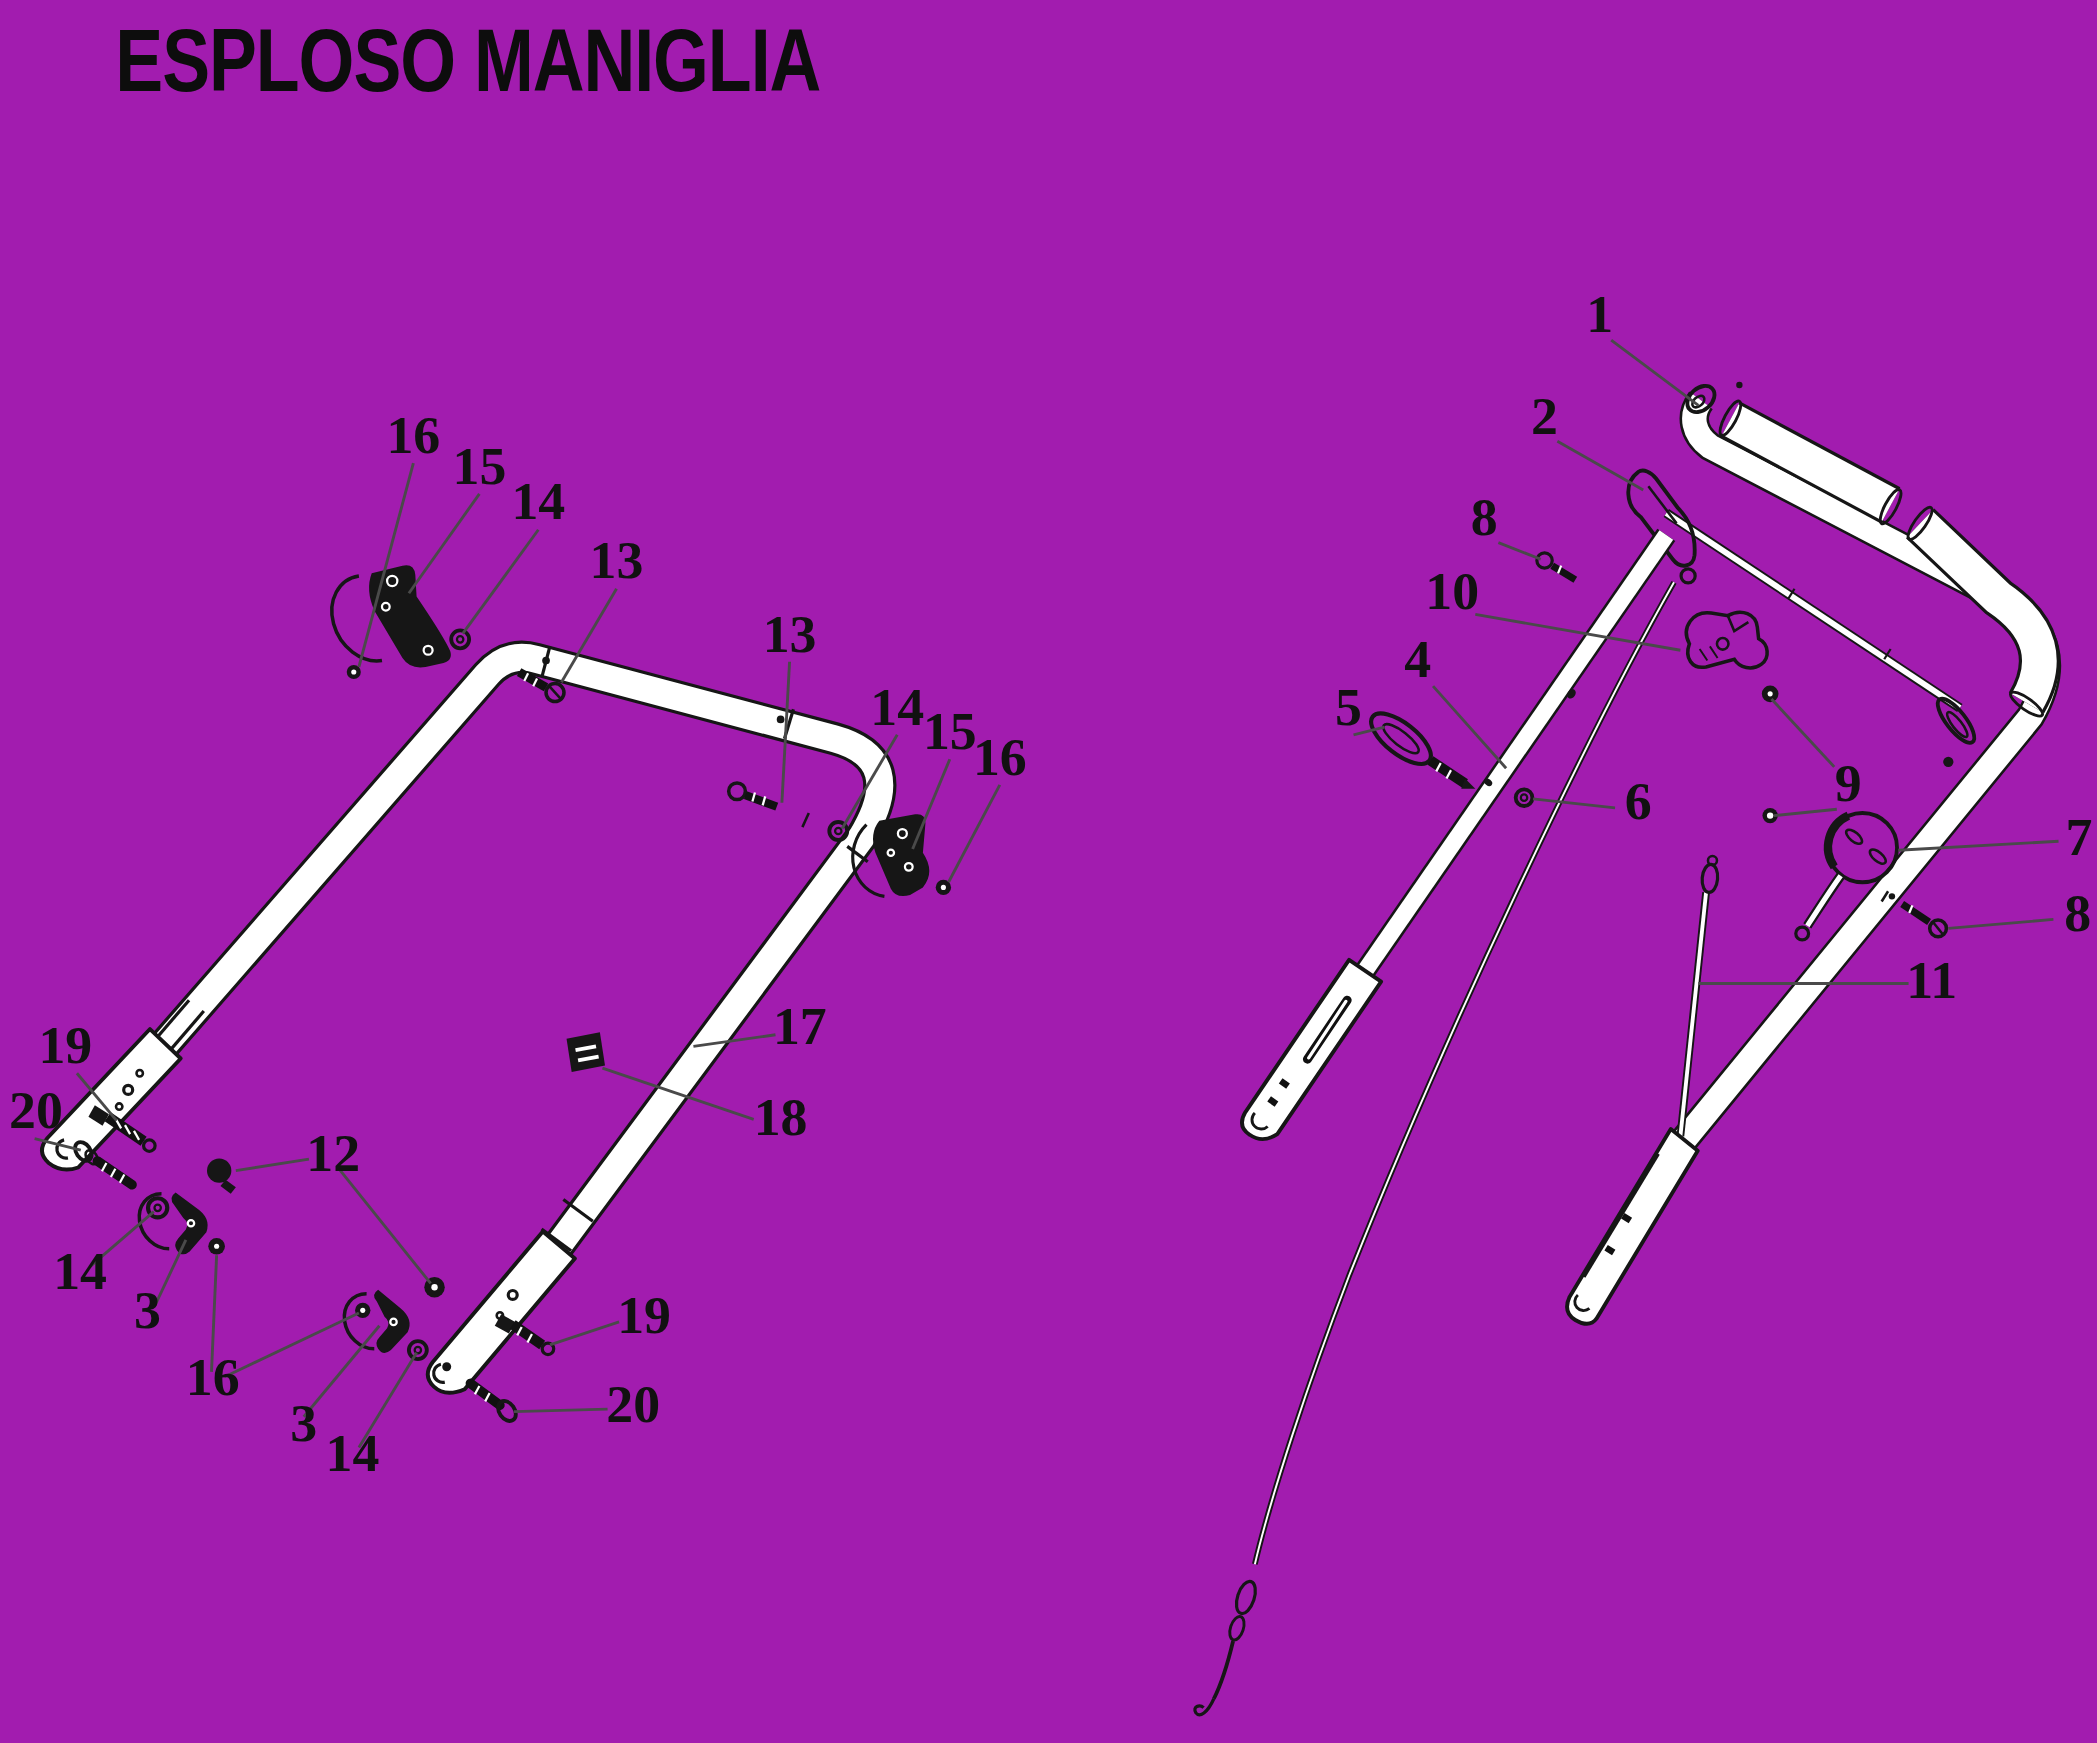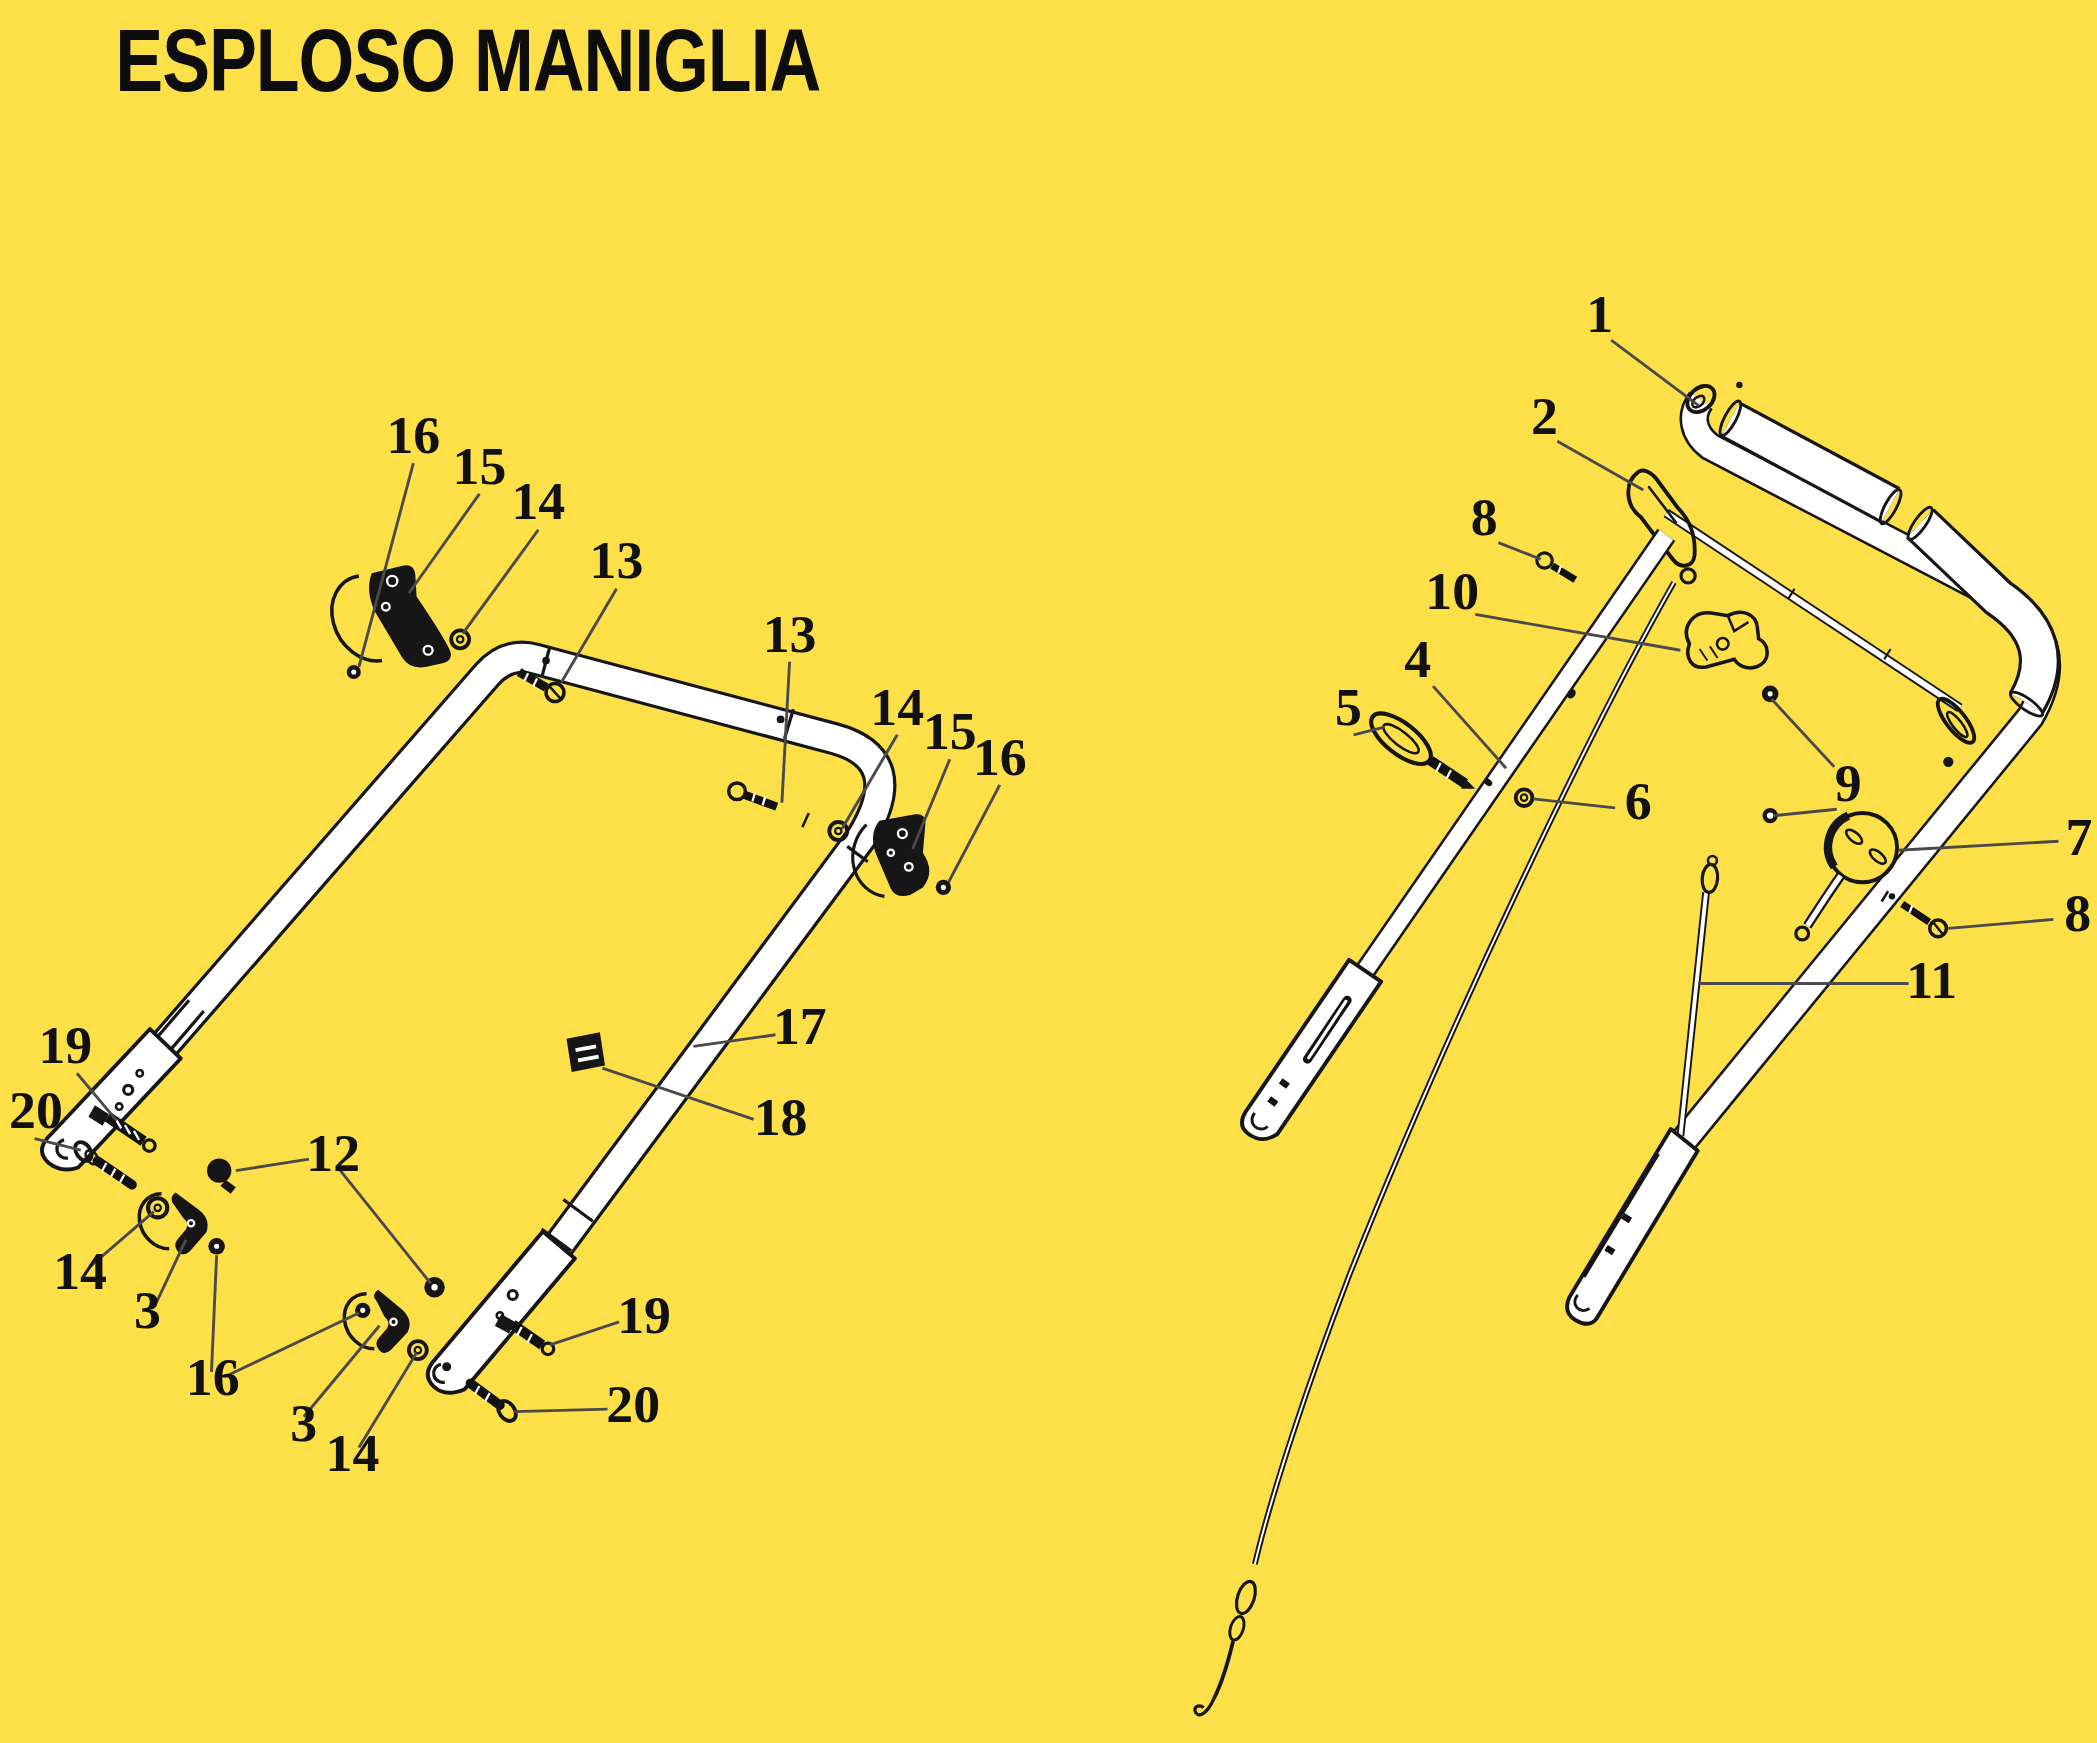--- a/index.html
+++ b/index.html
@@ -1,16 +1,16 @@
 <!DOCTYPE html>
 <html style="font-size:10.3px"><head>
 <meta charset="utf-8">
 <style>
   html,body{margin:0;padding:0;background:#ffffff;}
-  #page{position:relative;width:2097px;height:1744px;background:#fde047;overflow:hidden;}
+  #page{position:relative;width:2097px;height:1744px;background:#a21caf;overflow:hidden;}
   svg{display:block;}
   .callout{font-family:"Liberation Serif","DejaVu Serif",serif;font-weight:700;font-size:84px;fill:#111;}
   .title{font-family:"Liberation Sans","DejaVu Sans",sans-serif;font-weight:900;font-size:138px;fill:#0d0d0d;letter-spacing:-2px;}
   .leader{stroke:#4a4a4a;stroke-width:4.5;fill:none;}
   .tube-out{stroke:#161616;fill:none;}
   .tube-in{stroke:#ffffff;fill:none;}
   .ink{stroke:#161616;fill:none;}
   .plate{stroke:#161616;stroke-width:6;fill:#ffffff;stroke-linejoin:round;}
   .dark{fill:#161616;stroke:none;}
   .whiteline{stroke:#ffffff;stroke-width:3.5;fill:none;}

